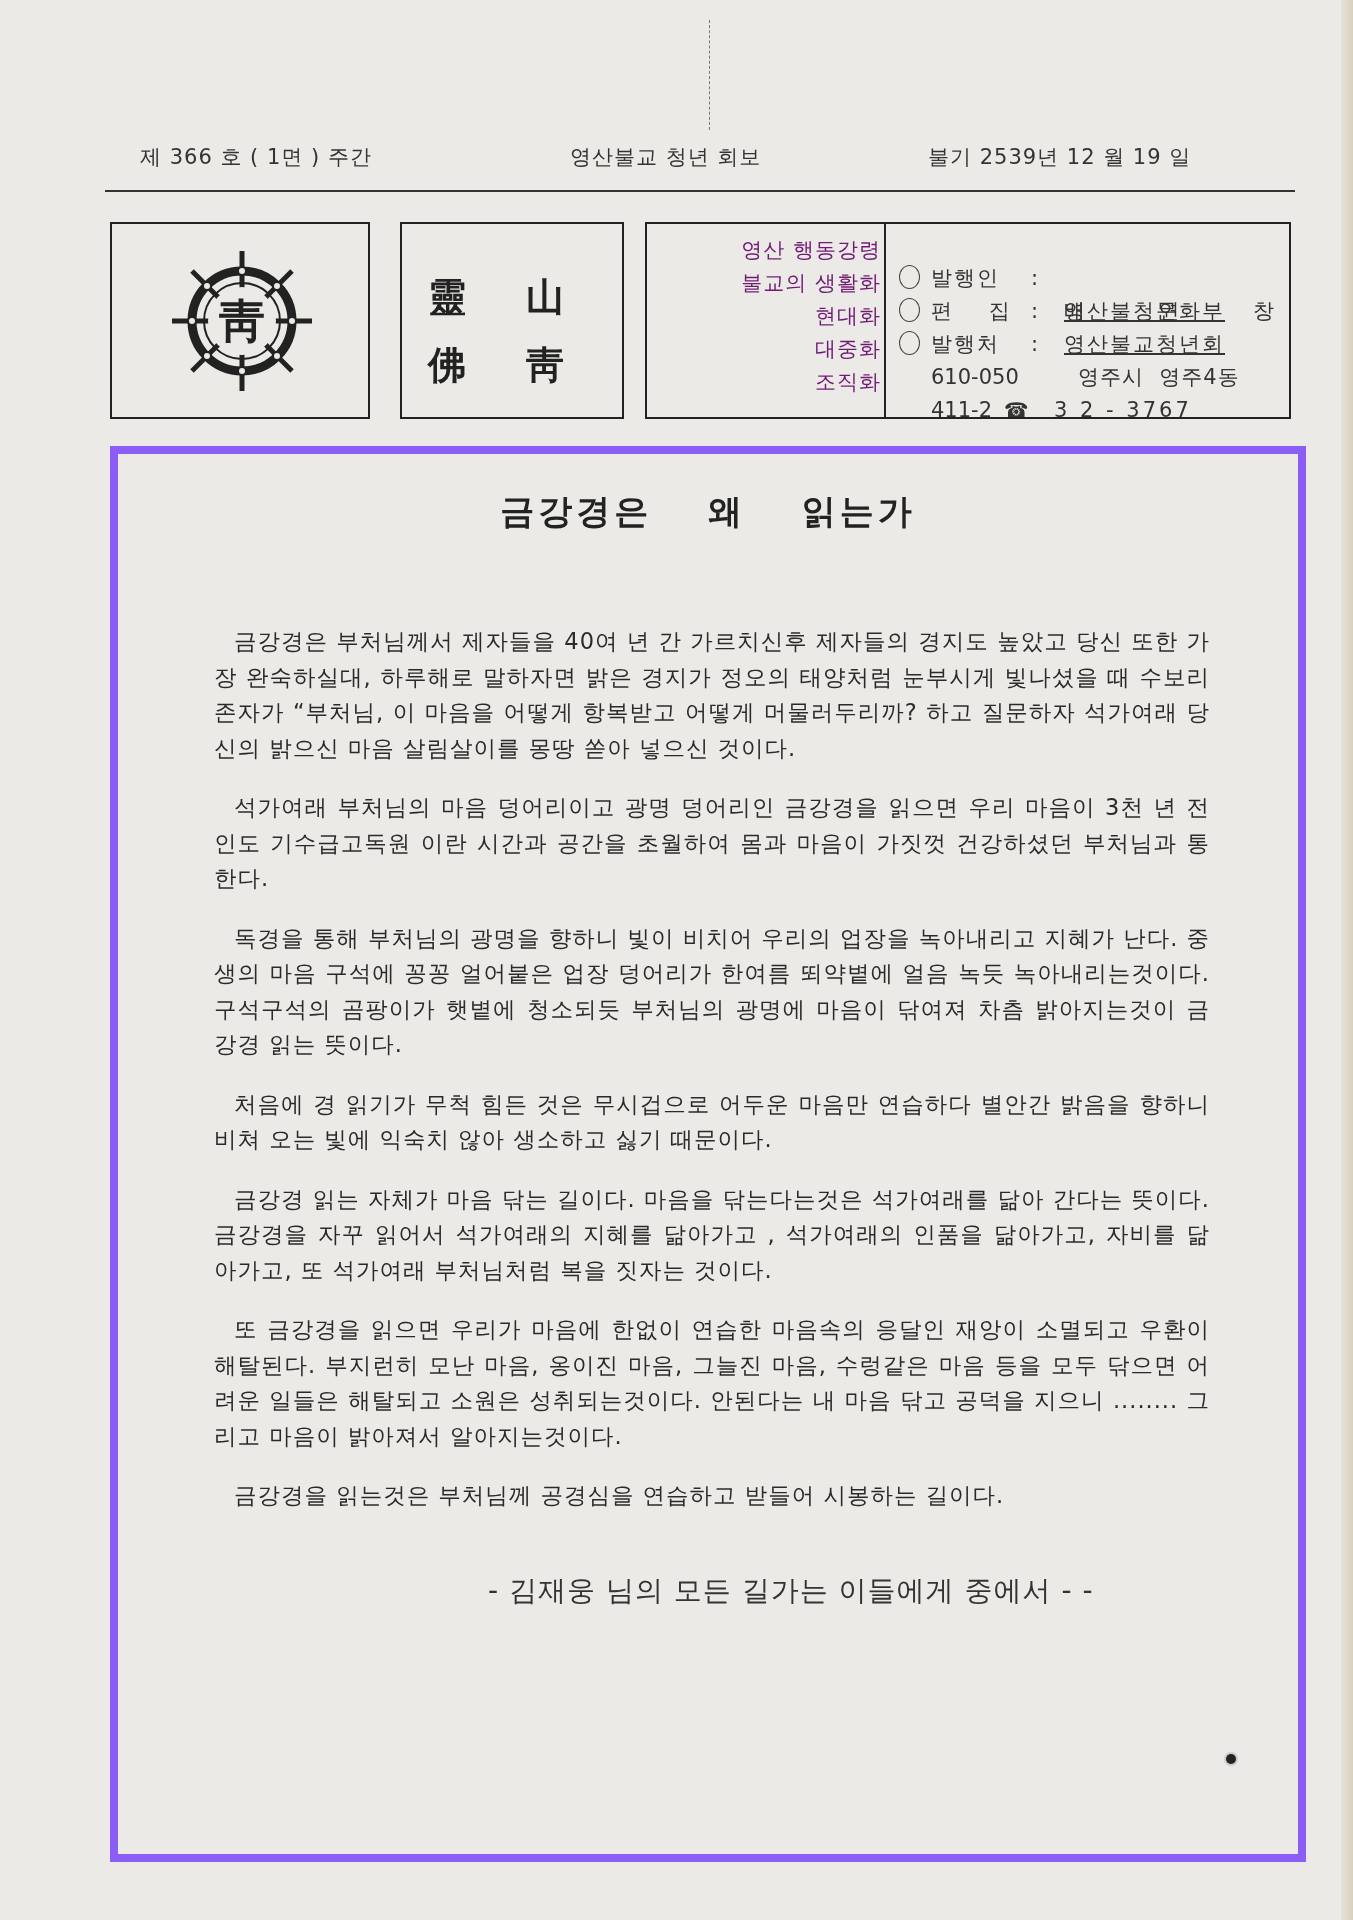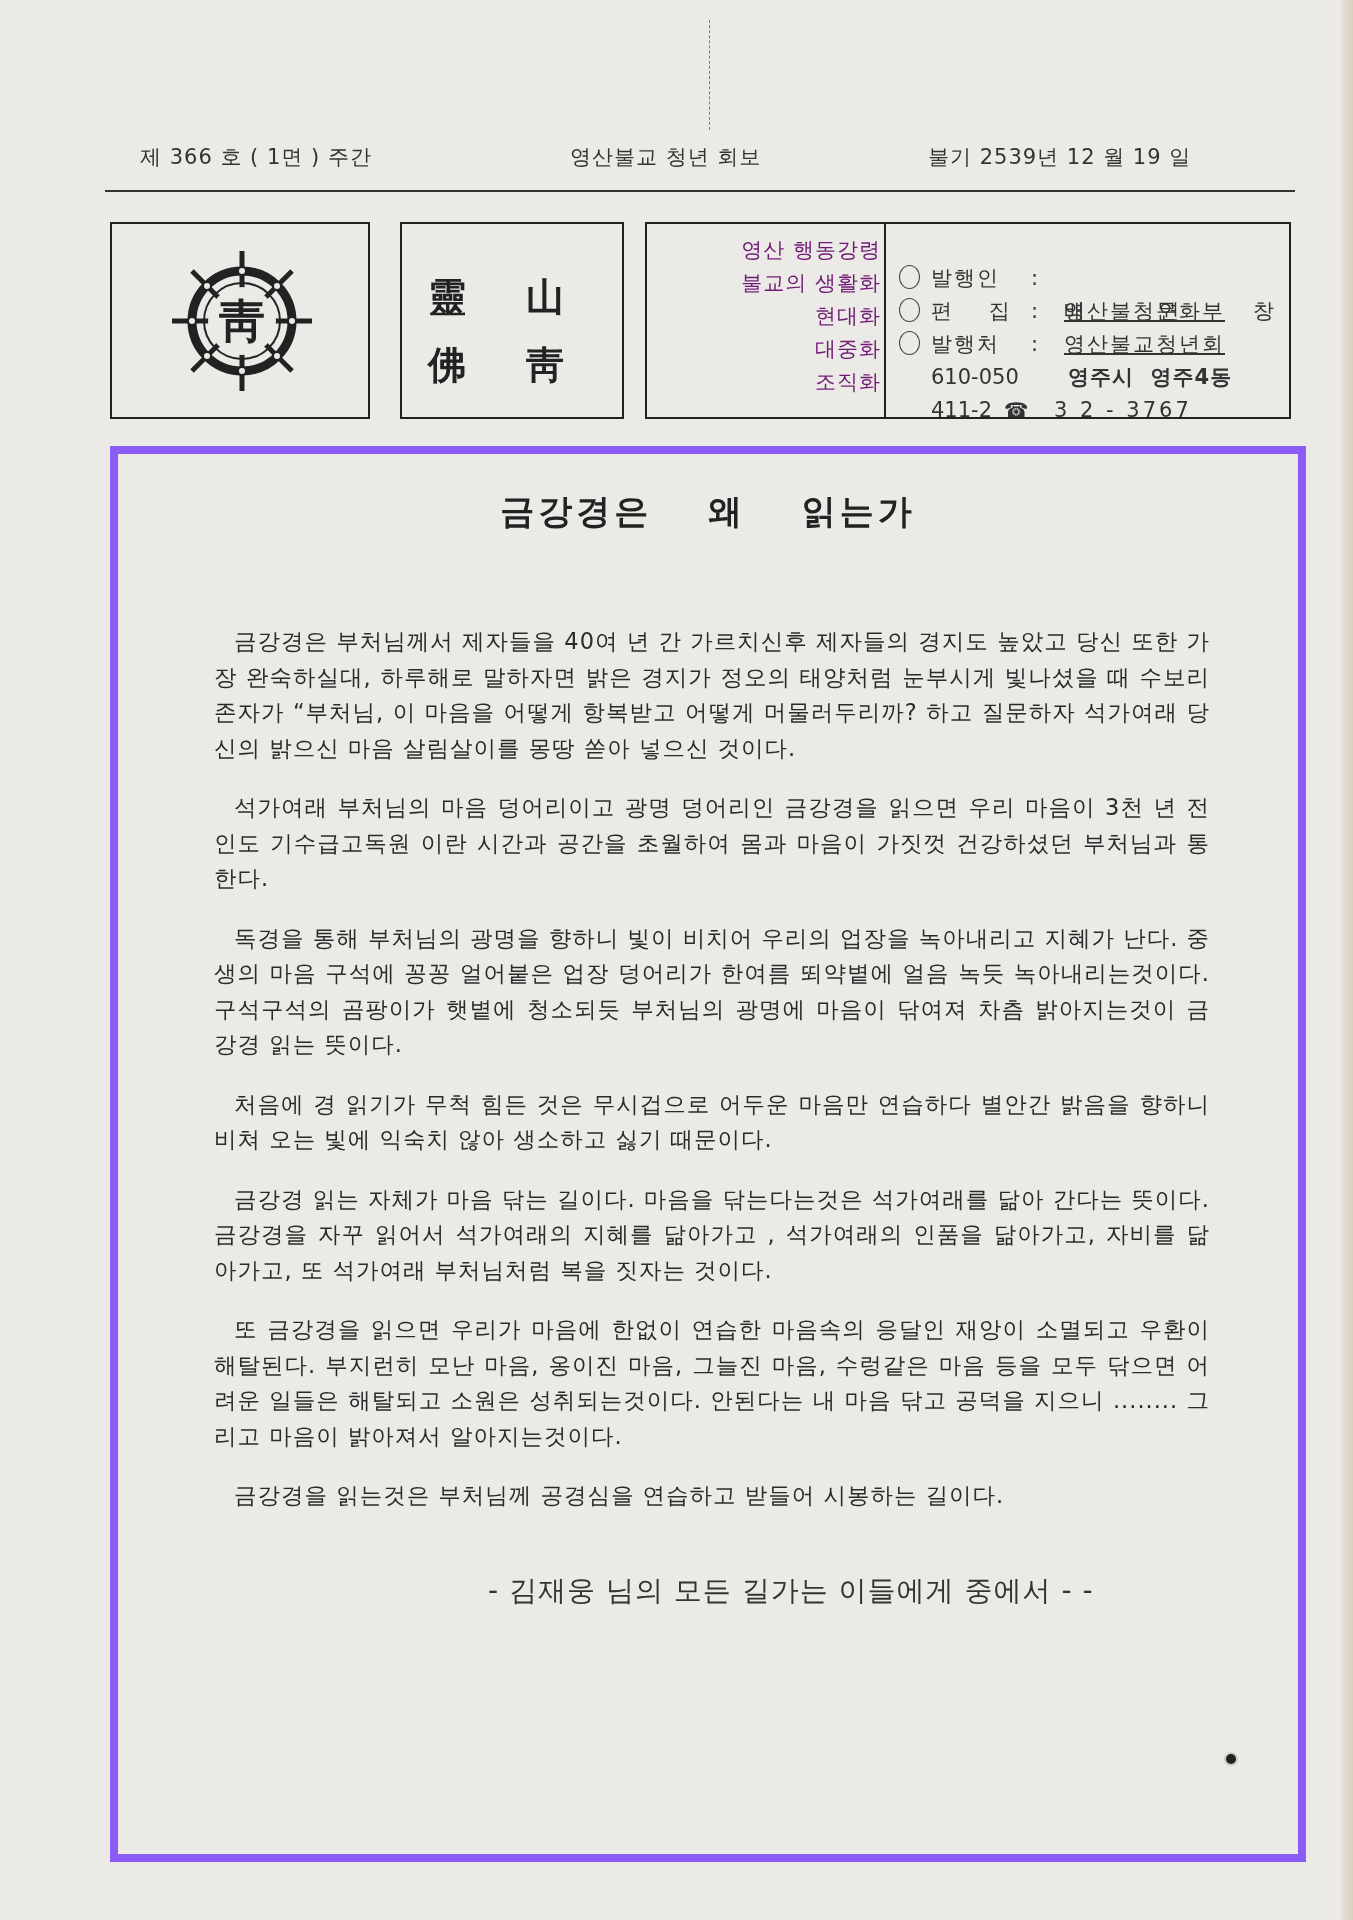--- a/index.html
+++ b/index.html
@@ -63,21 +63,21 @@
   .pubinfo .row { position: relative; height: 33px; white-space: nowrap; }
   .circle {
     display: inline-block; width: 19px; height: 22px; border: 1.5px solid #444;
     border-radius: 50%; vertical-align: -4px; margin-right: 10px;
   }
   .pi-label { position: absolute; left: 32px; letter-spacing: 2px; }
   .pi-colon { position: absolute; left: 132px; }
   .pi-value { position: absolute; left: 165px; letter-spacing: 2px; text-decoration: underline; }
   .pi-spread { position: absolute; left: 165px; width: 210px; display: flex; justify-content: space-between; }
   .pi-addr1 { position: absolute; left: 32px; }
-  .pi-addr2 { position: absolute; left: 169px; letter-spacing: 1px; font-weight: bold; }
+  .pi-addr2 { position: absolute; left: 179px; letter-spacing: 1px; }
   .phone-icon { position: absolute; left: 105px; font-size: 20px; }
   .pi-phone { position: absolute; left: 155px; letter-spacing: 3px; }
 
   
   .article-box {
     position: absolute; left: 110px; top: 446px; width: 1180px; height: 1400px;
     border: 8px solid #8b5cf6;
   }
   .article-title {
     position: absolute; left: 0; top: 35px; width: 100%; text-align: center;

